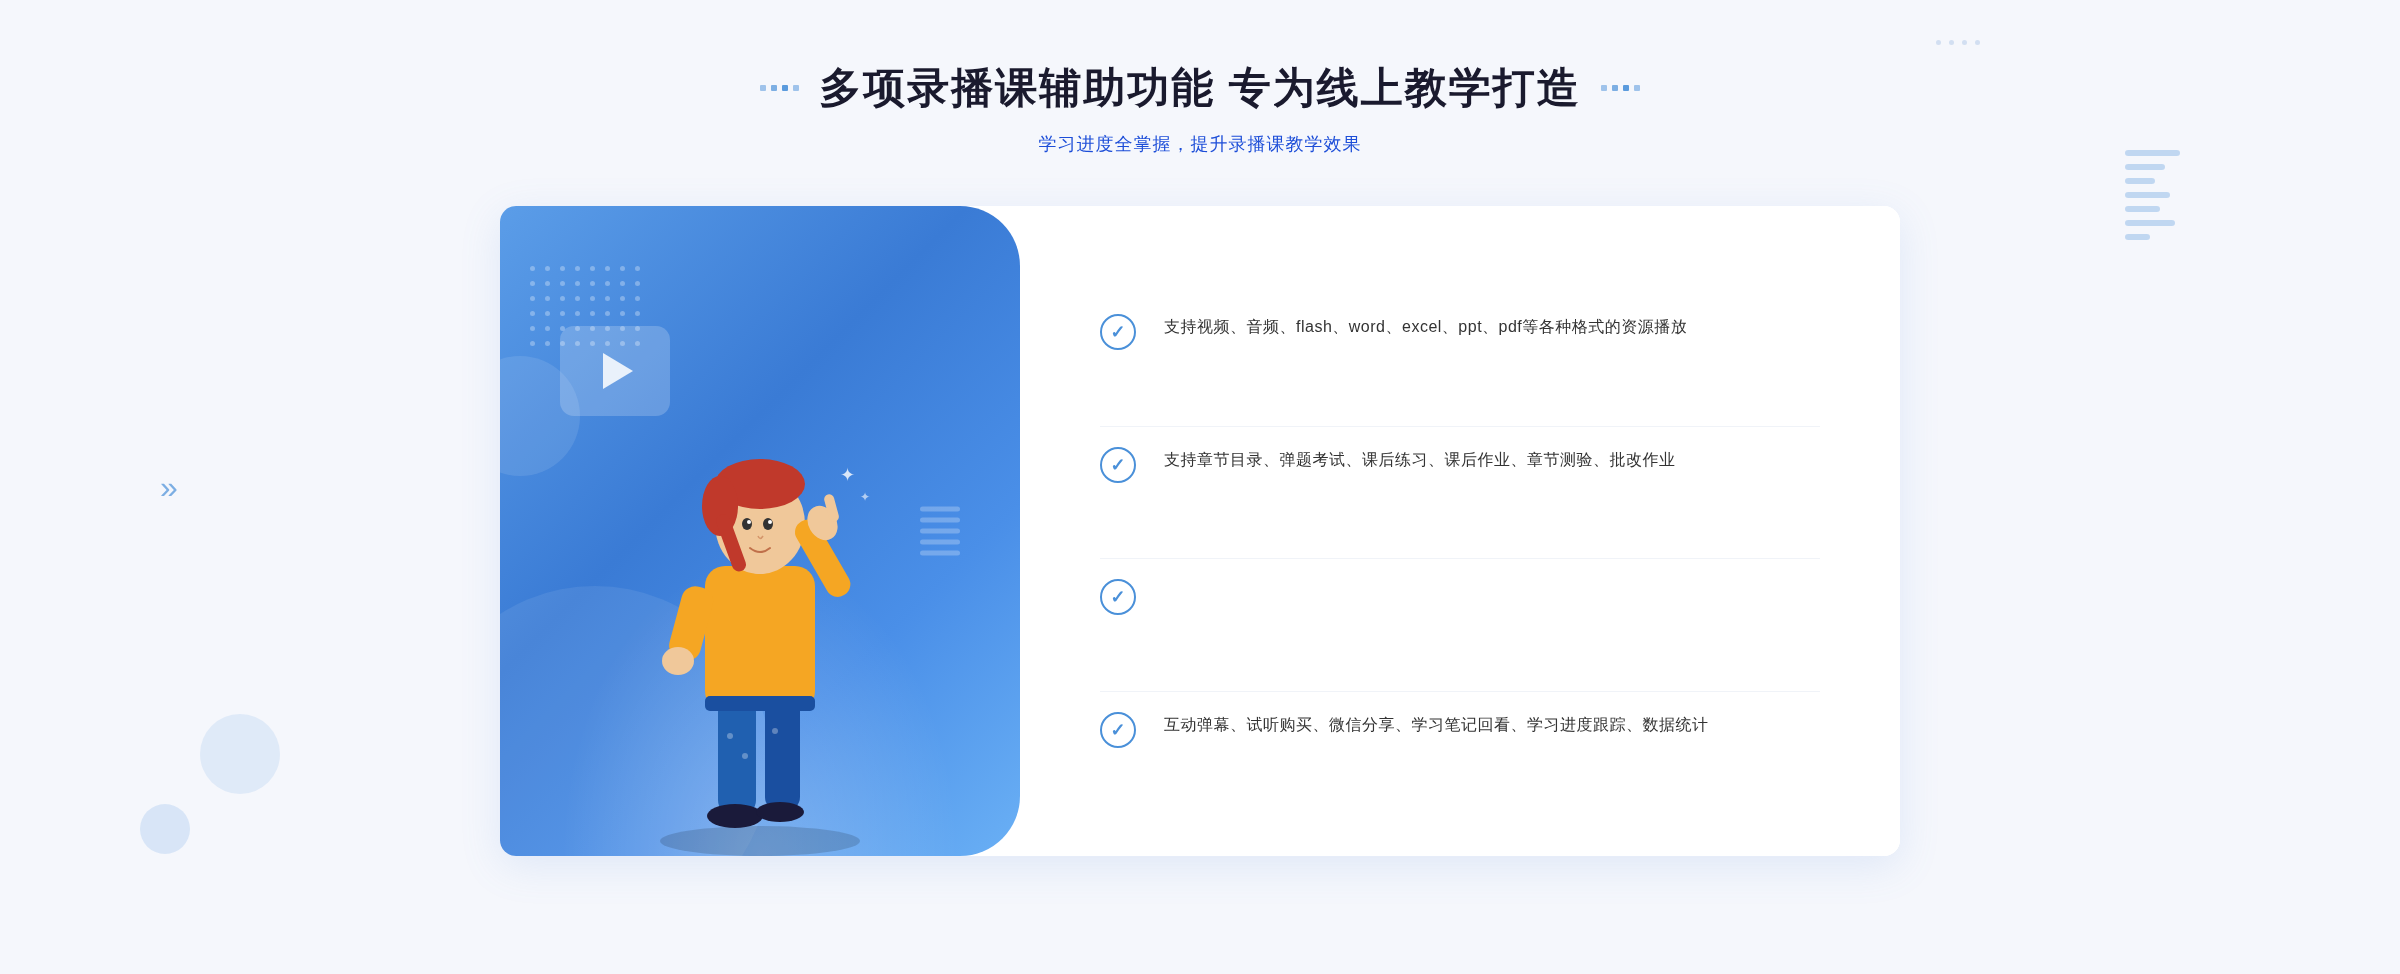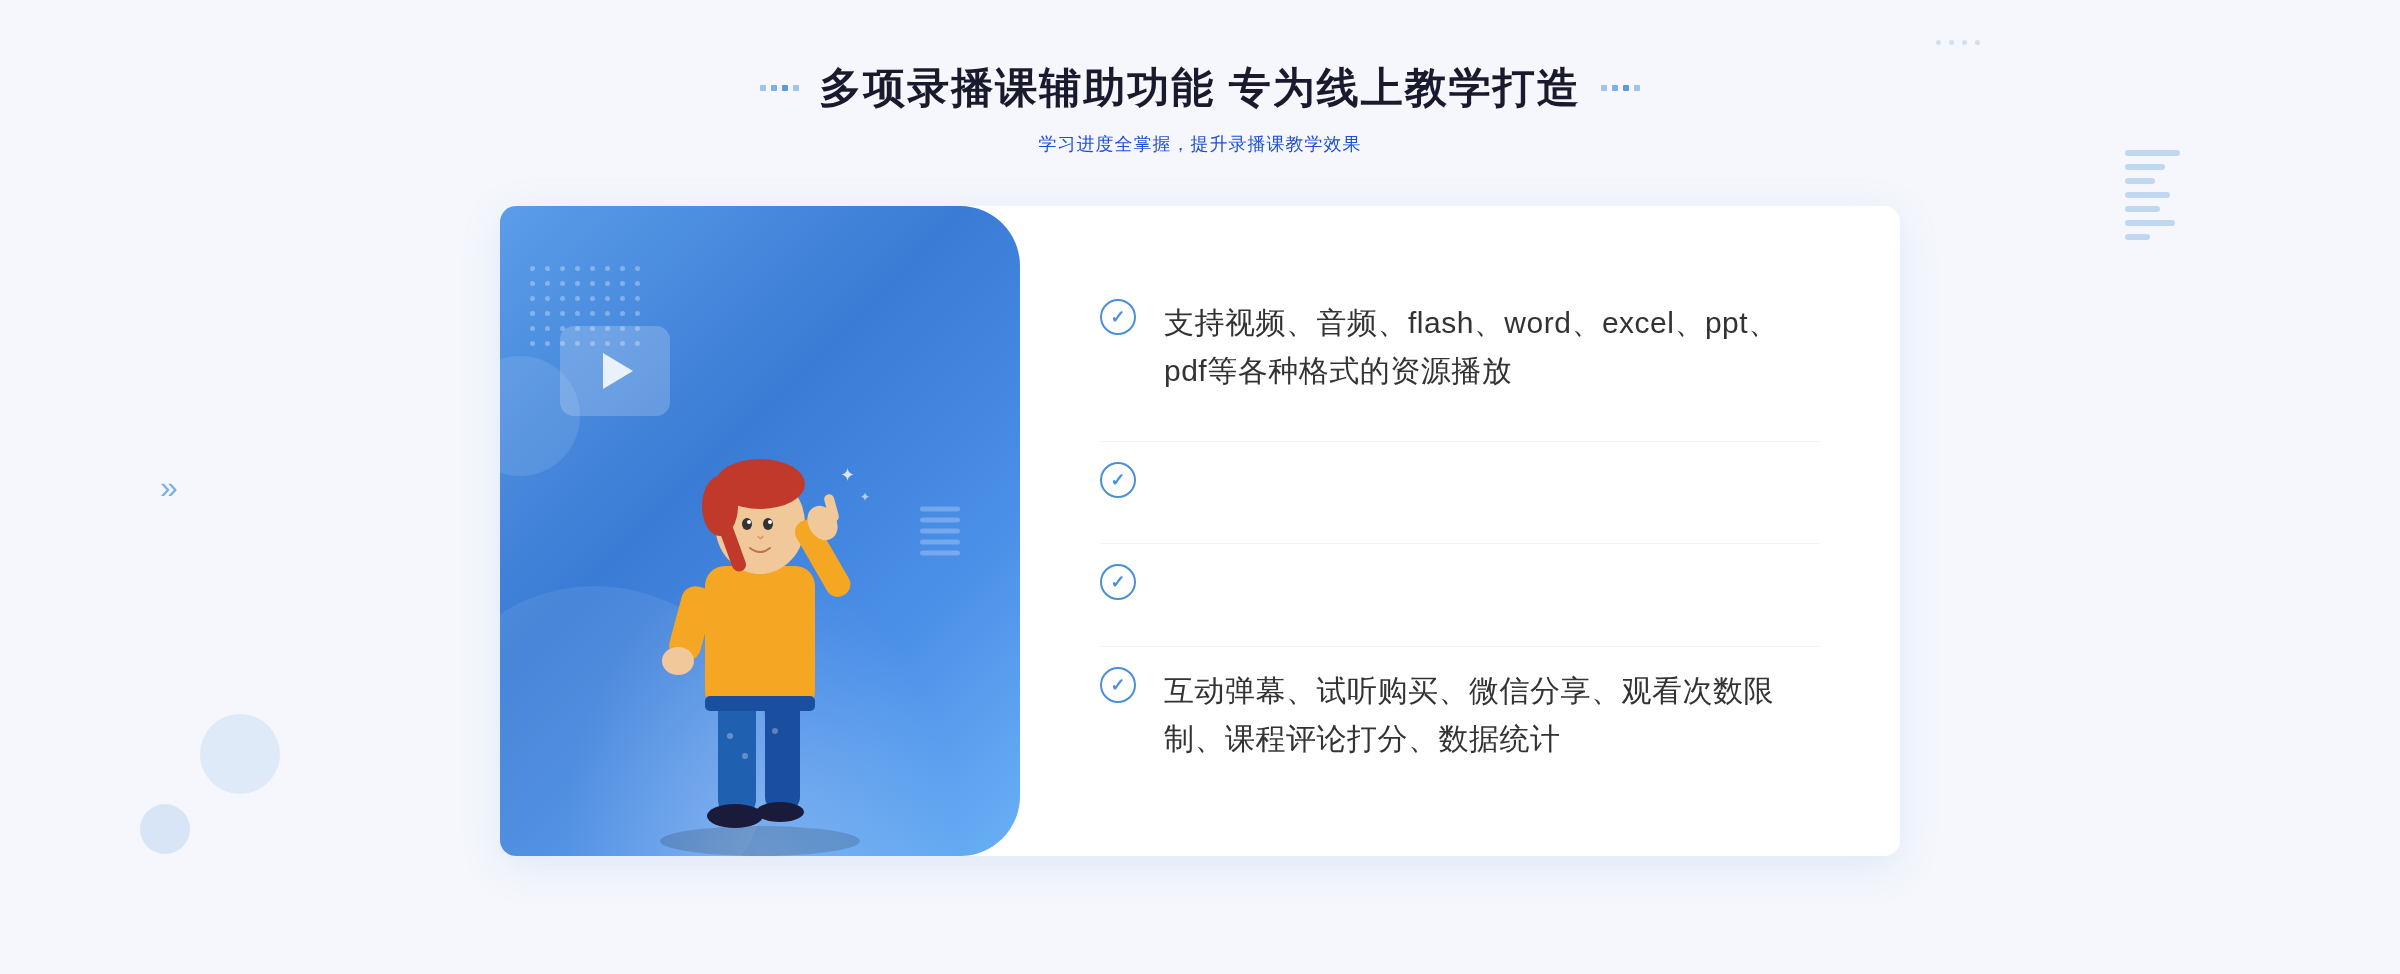--- a/index.html
+++ b/index.html
@@ -238,21 +238,21 @@
     }
 
     .check-mark {
       color: #4a90d9;
       font-size: 18px;
       font-weight: bold;
       line-height: 1;
     }
 
     .feature-text {
-      font-size: 30px;
+      font-size: 16px;
       color: #333;
       line-height: 1.6;
       letter-spacing: 0.5px;
     }
 
     
     .left-arrow-decoration {
       position: absolute;
       left: 160px;
       top: 50%;
@@ -484,31 +484,32 @@
         <div class="check-circle">
           <span class="check-mark">✓</span>
         </div>
         <p class="feature-text">支持视频、音频、flash、word、excel、ppt、pdf等各种格式的资源播放</p>
       </div>
 
       <div class="feature-item">
         <div class="check-circle">
           <span class="check-mark">✓</span>
         </div>
+        <p class="feature-text">支持章节目录、弹题考试、课后练习、课后作业、章节测验、批改作业</p>
       </div>
 
       <div class="feature-item">
         <div class="check-circle">
           <span class="check-mark">✓</span>
         </div>
       </div>
 
       <div class="feature-item">
         <div class="check-circle">
           <span class="check-mark">✓</span>
         </div>
-        <p class="feature-text">互动弹幕、试听购买、微信分享、观看次数限制、课程评论打分、数据统计</p>
+        <p class="feature-text">互动弹幕、试听购买、微信分享、学习笔记回看、学习进度跟踪、数据统计</p>
       </div>
 
     </div>
   </div>
 
 </div>
 
 </body></html>

